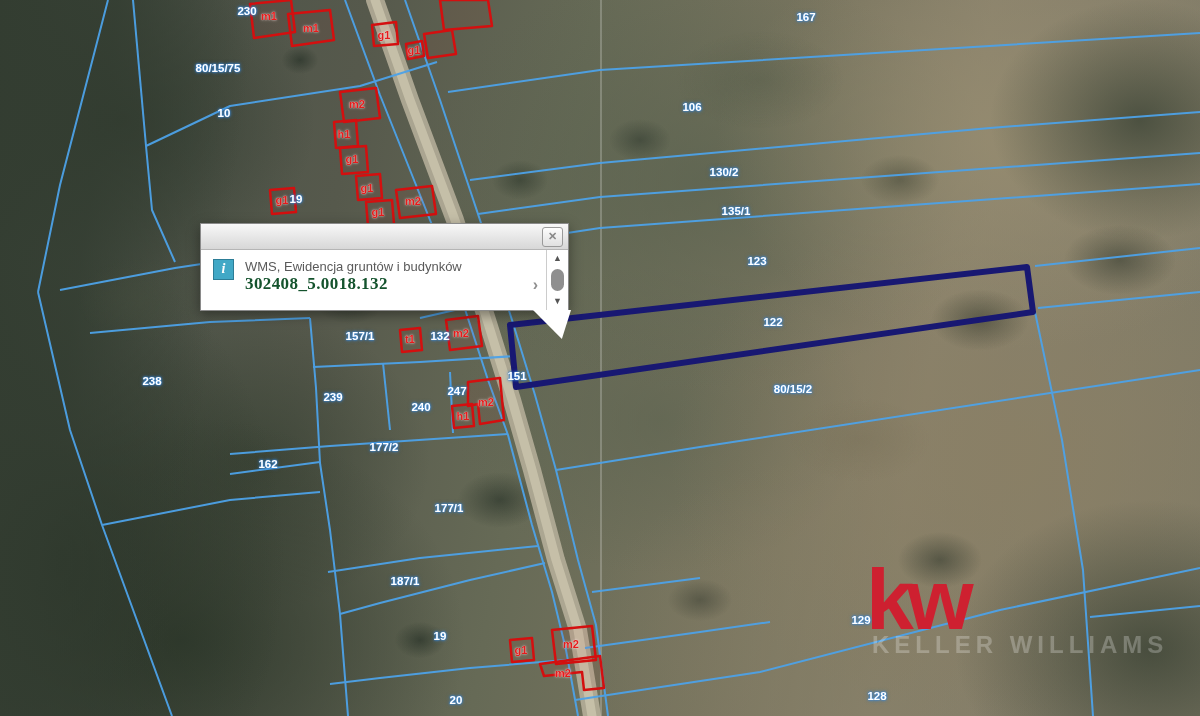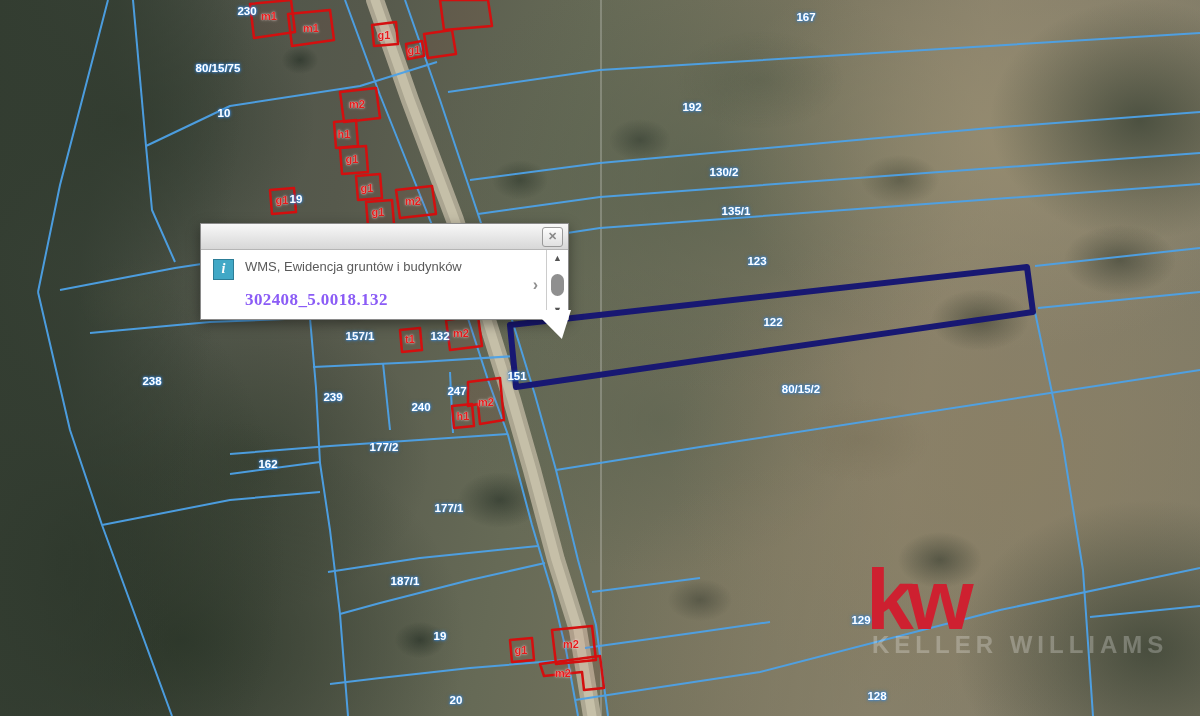--- a/index.html
+++ b/index.html
@@ -64,21 +64,21 @@
   .close-btn{position:absolute;right:5px;top:3px;width:19px;height:18px;
              border:1px solid #9a9a9a;border-radius:3px;cursor:pointer;
              background:linear-gradient(#fdfdfd,#e0e0e0);color:#8a8a8a;
              font:bold 11px/17px "Liberation Sans",sans-serif;text-align:center;}
   .pbody{position:relative;min-height:60px;display:flex;align-items:flex-start;
          padding:9px 52px 9px 12px;box-sizing:border-box;}
   .iicon{width:19px;height:19px;flex:0 0 19px;background:#41a8c6;border:1px solid #2c7d97;
          color:#fff;font:bold italic 14px/18px "Liberation Serif",serif;text-align:center;}
   .ptexts{margin-left:11px;}
   .pline1{color:#5a5a5a;font:13px "Liberation Sans",sans-serif;}
-  .pline2{color:#8b5cf6;font:bold 17px "Liberation Serif",serif;letter-spacing:.4px;margin-top:16px;}
+  .pline2{color:#14532d;font:bold 17px "Liberation Serif",serif;letter-spacing:.4px;margin-top:0;}
   .chev{position:absolute;right:30px;top:26px;color:#8f8f8f;
         font:bold 16px "Liberation Sans",sans-serif;cursor:pointer;}
   .pscroll{position:absolute;right:0;top:0;bottom:0;width:21px;background:#fff;
            border-left:1px solid #ccc;display:flex;flex-direction:column;
            align-items:center;justify-content:space-between;padding:4px 0;}
   .sarrow{color:#555;font-size:9px;line-height:9px;cursor:pointer;}
   .sthumb{width:13px;height:22px;background:#8f8f8f;border-radius:7px;cursor:grab;}
   .tail{position:absolute;left:332px;top:86px;width:38px;height:29px;background:#fff;
         clip-path:polygon(0 0,100% 0,76% 100%);z-index:9;}
 
@@ -168,26 +168,26 @@
       <polygon points="510,325 1027,267 1033,312 516,387" fill="none" stroke="#181872" stroke-width="6" stroke-linejoin="round"></polygon>
     </g>
   </svg>
 
   <div id="parcel-labels">
       <span class="pl" style="left: 247px; top: 11px;">230</span>
       <span class="pl" style="left: 218px; top: 68px;">80/15/75</span>
       <span class="pl" style="left: 224px; top: 113px;">10</span>
       <span class="pl" style="left: 296px; top: 199px;">19</span>
       <span class="pl" style="left: 806px; top: 17px;">167</span>
-      <span class="pl" style="left: 692px; top: 107px;">192</span>
+      <span class="pl" style="left: 692px; top: 107px;">106</span>
       <span class="pl" style="left: 724px; top: 172px;">130/2</span>
       <span class="pl" style="left: 736px; top: 211px;">135/1</span>
       <span class="pl" style="left: 757px; top: 261px;">123</span>
       <span class="pl" style="left: 773px; top: 322px;">122</span>
-      <span class="pl" style="left: 793px; top: 389px; margin-left: 8px;">80/15/2</span>
+      <span class="pl" style="left: 793px; top: 389px;">80/15/2</span>
       <span class="pl" style="left: 360px; top: 336px;">157/1</span>
       <span class="pl" style="left: 440px; top: 336px;">132</span>
       <span class="pl" style="left: 152px; top: 381px;">238</span>
       <span class="pl" style="left: 333px; top: 397px;">239</span>
       <span class="pl" style="left: 457px; top: 391px;">247</span>
       <span class="pl" style="left: 421px; top: 407px;">240</span>
       <span class="pl" style="left: 517px; top: 376px;">151</span>
       <span class="pl" style="left: 384px; top: 447px;">177/2</span>
       <span class="pl" style="left: 268px; top: 464px;">162</span>
       <span class="pl" style="left: 449px; top: 508px;">177/1</span>

